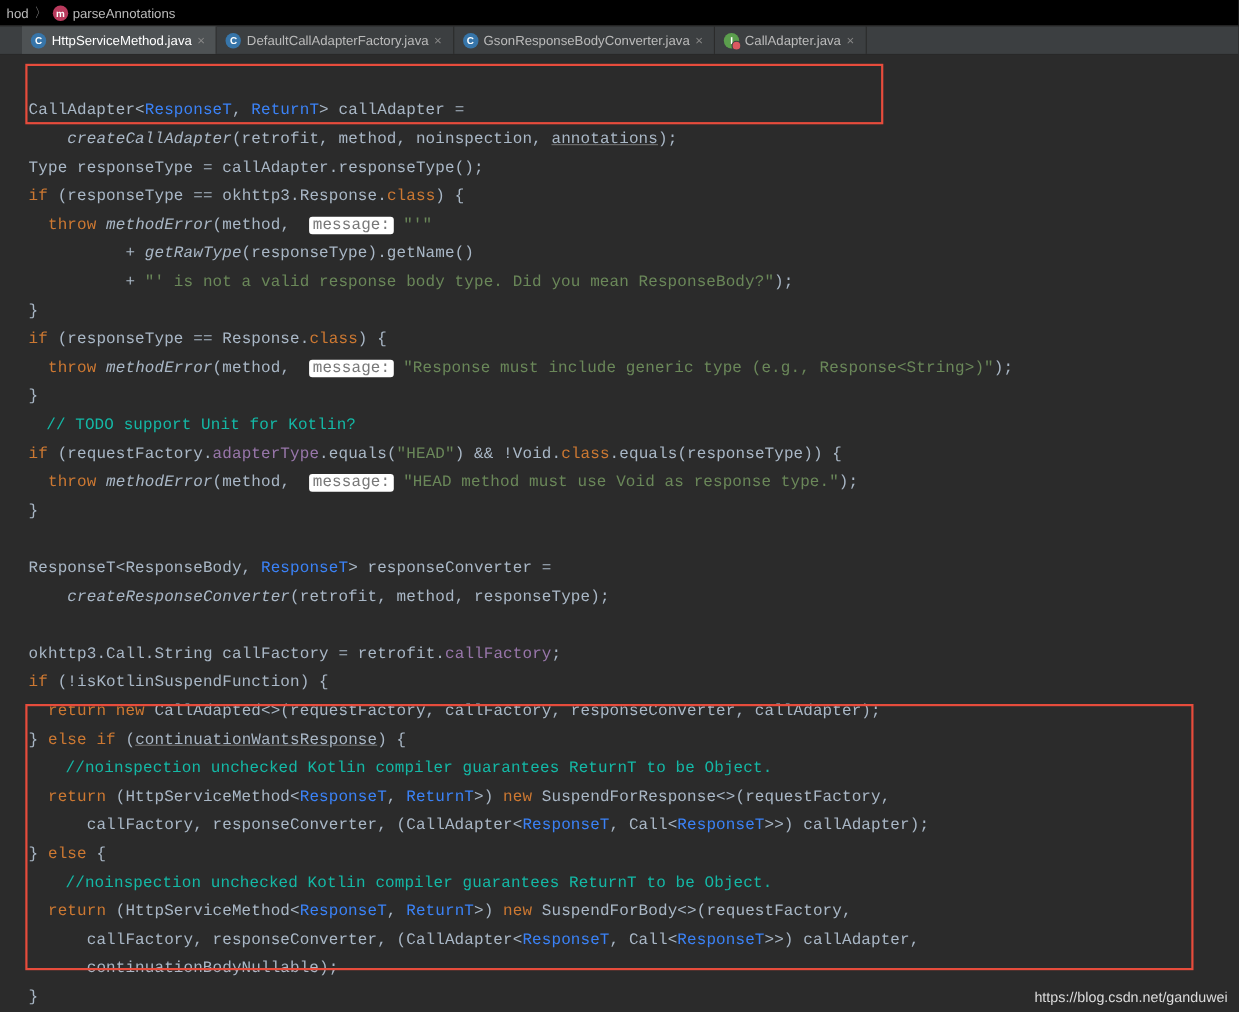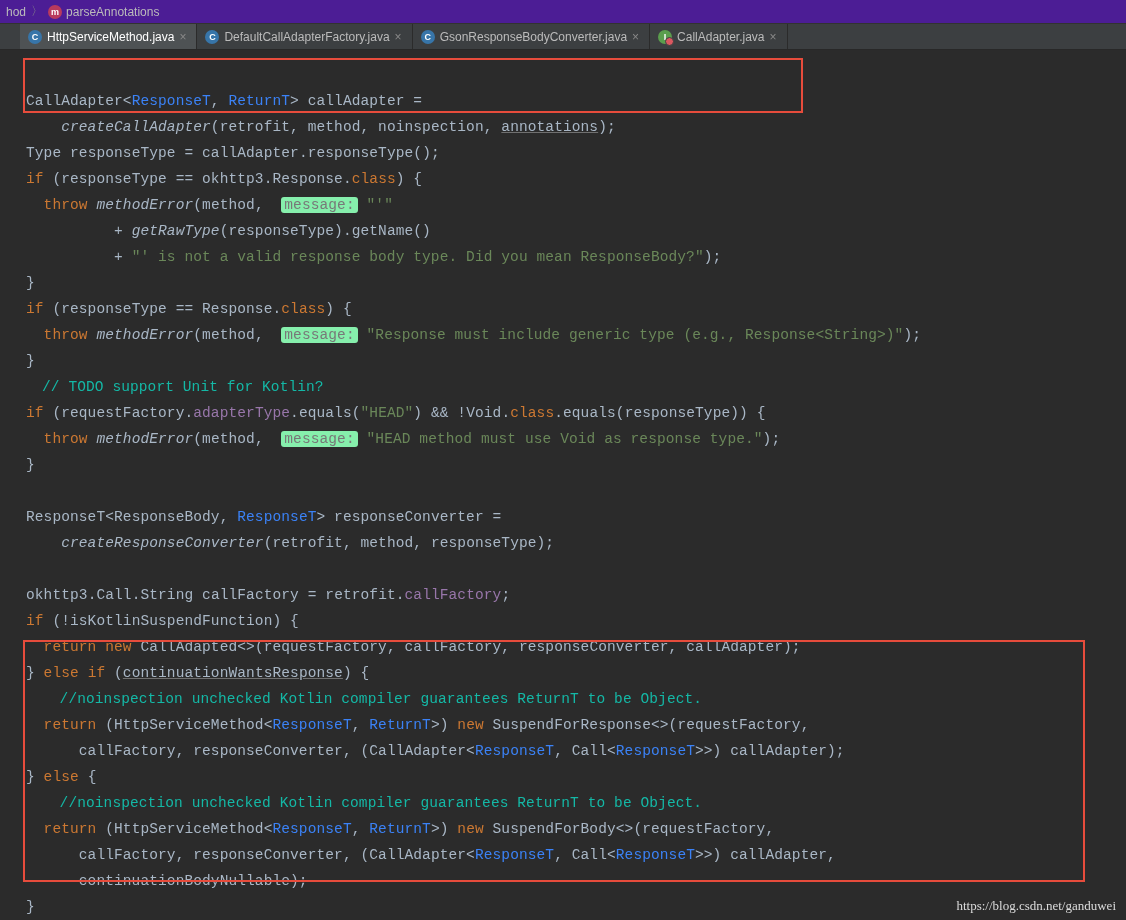--- a/index.html
+++ b/index.html
@@ -11,21 +11,21 @@
     width: 1126px;
     height: 920px;
     overflow: hidden;
     position: relative;
   }
   .breadcrumb {
     height: 24px;
     display: flex;
     align-items: center;
     padding: 0 6px;
-    background: #4c1d95;
+    background: #000000;
     color: #bbbbbb;
     font-family: -apple-system, 'Segoe UI', sans-serif;
     font-size: 12px;
     border-bottom: 1px solid #323232;
   }
   .breadcrumb .sep { margin: 0 5px; color: #888; }
   .m-icon {
     display: inline-flex;
     align-items: center;
     justify-content: center;
@@ -79,21 +79,21 @@
     line-height: 26px;
     white-space: pre;
     letter-spacing: 0.1px;
     position: relative;
   }
   .kw   { color: #cc7832; }
   .typeparam { color: #3b82f6; }
   .method { font-style: italic; }
   .str  { color: #6a8759; }
   .comment { color: #14b8a6; margin-left: 16px; }
-  .hint { color: #787878; background: #86efac; padding: 0 3px; border-radius: 3px; font-style: normal;}
+  .hint { color: #787878; background: #ffffff; padding: 0 3px; border-radius: 3px; font-style: normal;}
   .field { color: #9876aa; }
   .underline { text-decoration: underline; text-decoration-color: #707070; }
   .redbox1 {
     position: absolute;
     left: 23px; top: 58px;
     width: 780px; height: 55px;
     border: 2px solid #e74c3c;
     pointer-events: none;
   }
   .redbox2 {
@@ -101,21 +101,21 @@
     left: 23px; top: 640px;
     width: 1062px; height: 242px;
     border: 2px solid #e74c3c;
     pointer-events: none;
   }
   .watermark {
     position: absolute;
     right: 10px;
     bottom: 6px;
     color: #dcdcdc;
-    font-family: Liberation Serif, serif;
+    font-family: Liberation Sans, sans-serif;
     font-size: 13px;
     margin-top: 36px;
   }
 </style>
 </head>
 <body>
 
 <div class="breadcrumb">
   <span>hod</span>
   <span class="sep">〉</span>

